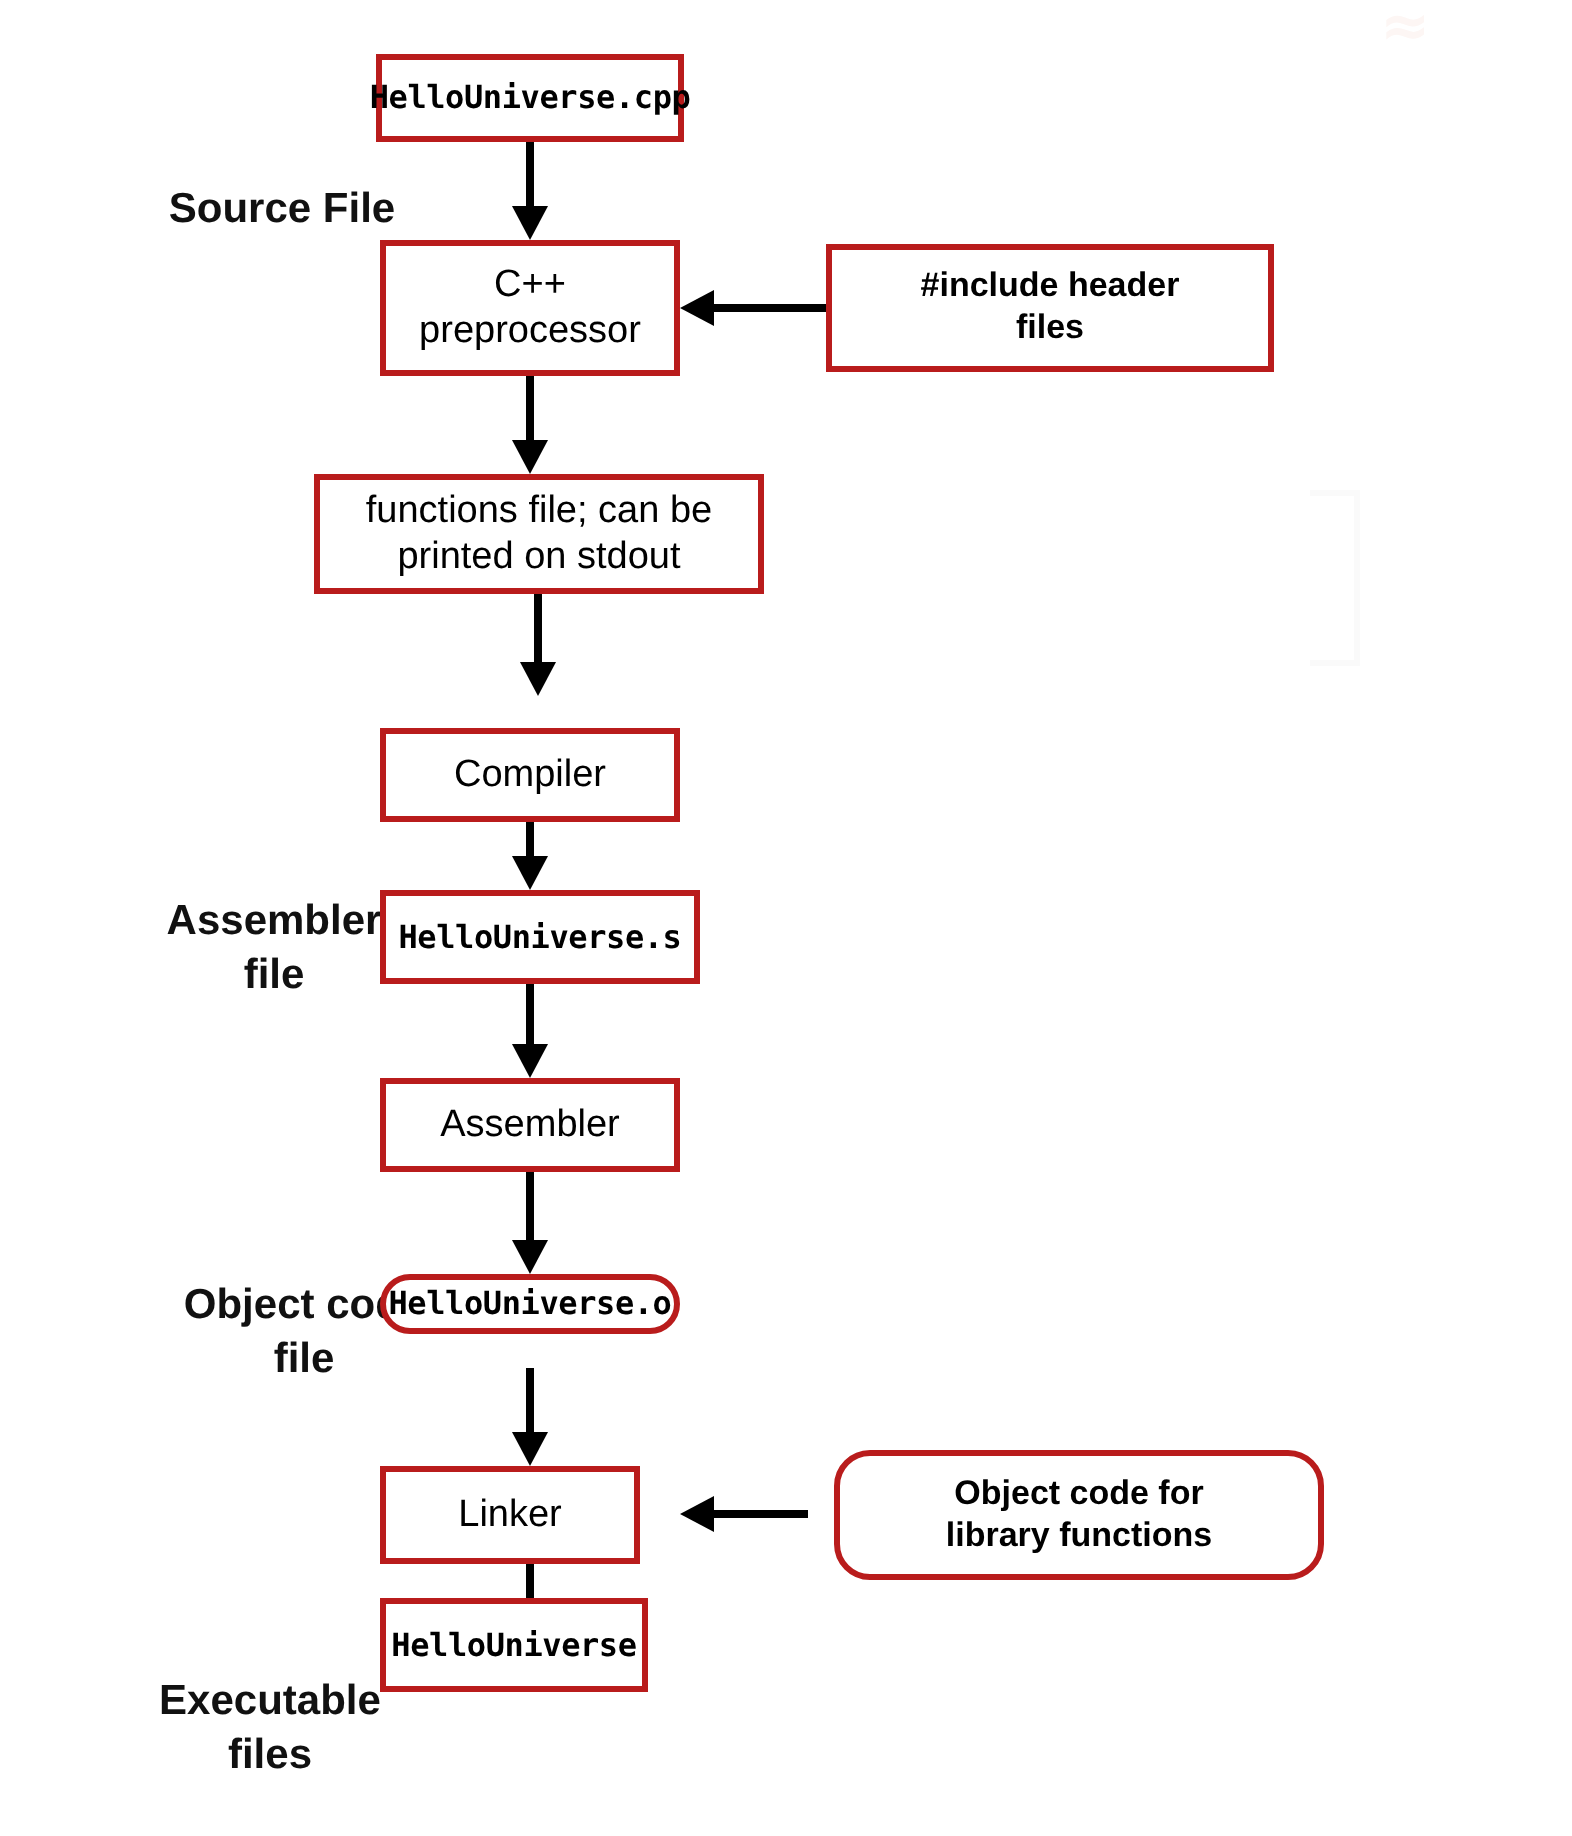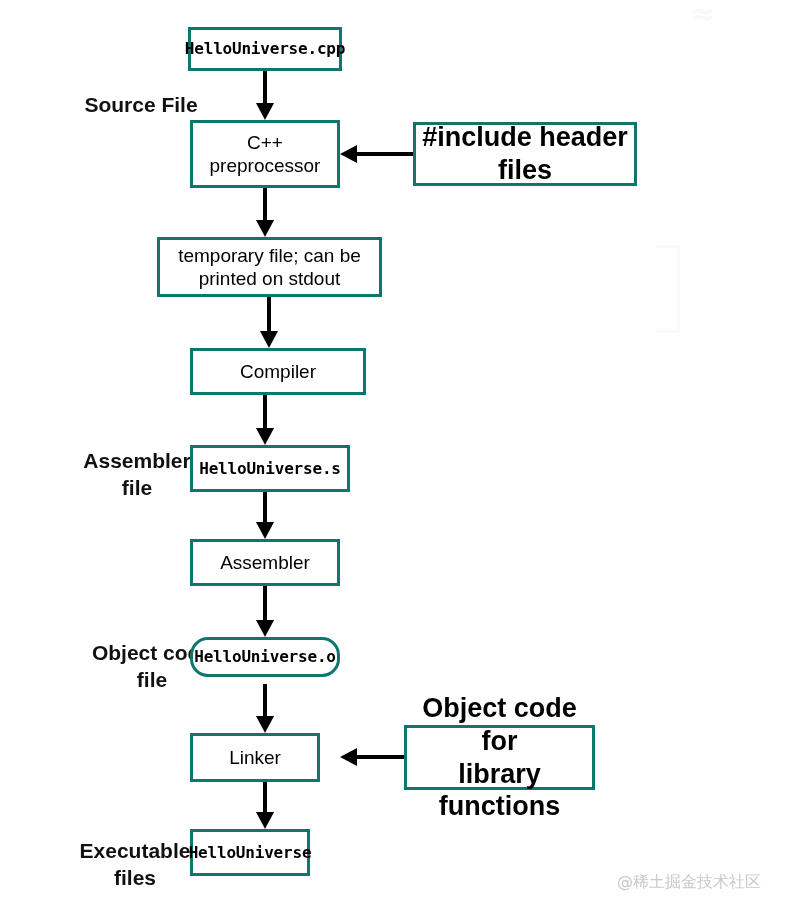--- a/index.html
+++ b/index.html
@@ -27,21 +27,21 @@
     top: 0;
     width: 786px;
     height: 918px;
     pointer-events: none;
   }
 
   
   .node {
     position: absolute;
     box-sizing: border-box;
-    border: 3px solid #0f766e;
+    border: 3px solid #b91c1c;
     background: #ffffff;
     display: flex;
     align-items: center;
     justify-content: center;
     text-align: center;
     color: #000000;
     line-height: 1.22;
   }
   .node.mono {
     font-family: "DejaVu Sans Mono", "Liberation Mono", monospace;
@@ -54,21 +54,21 @@
     font-size: 19px;
     font-weight: 400;
   }
   .node.note {
     font-family: "Liberation Sans", sans-serif;
     font-size: 19px;
     font-weight: 400;
   }
   .node.callout {
     font-family: "Liberation Sans", sans-serif;
-    font-size: 27px;
+    font-size: 17px;
     font-weight: 700;
     border-width: 3px;
   }
 
   
   .stage-label {
     position: absolute;
     font-family: "Liberation Sans", sans-serif;
     font-size: 21px;
     font-weight: 700;
@@ -164,46 +164,45 @@
 
   <div id="nodes">
       <div class="node mono" style="left: 188px; top: 27px; width: 154px; height: 44px;">
         <span style="white-space: pre-line;">HelloUniverse.cpp</span>
       </div>
       <div class="node proc" style="left: 190px; top: 120px; width: 150px; height: 68px;">
         <span style="white-space: pre-line;">C++
 preprocessor</span>
       </div>
       <div class="node note" style="left: 157px; top: 237px; width: 225px; height: 60px;">
-        <span style="white-space: pre-line;">temporary file; can be
+        <span style="white-space: pre-line;">functions file; can be
 printed on stdout</span>
       </div>
-      <div class="node proc" style="left: 190px; top: 348px; width: 176px; height: 47px;">
+      <div class="node proc" style="left: 190px; top: 364px; width: 150px; height: 47px;">
         <span style="white-space: pre-line;">Compiler</span>
       </div>
       <div class="node mono" style="left: 190px; top: 445px; width: 160px; height: 47px;">
         <span style="white-space: pre-line;">HelloUniverse.s</span>
       </div>
       <div class="node proc" style="left: 190px; top: 539px; width: 150px; height: 47px;">
         <span style="white-space: pre-line;">Assembler</span>
       </div>
-      <div class="node mono" style="left: 190px; top: 637px; width: 150px; height: 40px; border-radius: 18px;">
+      <div class="node mono" style="left: 190px; top: 637px; width: 150px; height: 30px; border-radius: 18px;">
         <span style="white-space: pre-line;">HelloUniverse.o</span>
       </div>
       <div class="node proc" style="left: 190px; top: 733px; width: 130px; height: 49px;">
         <span style="white-space: pre-line;">Linker</span>
       </div>
-      <div class="node mono" style="left: 190px; top: 829px; width: 120px; height: 47px;">
+      <div class="node mono" style="left: 190px; top: 799px; width: 134px; height: 47px;">
         <span style="white-space: pre-line;">HelloUniverse</span>
       </div>
       <div class="node callout" style="left: 413px; top: 122px; width: 224px; height: 64px;">
         <span style="white-space: pre-line;">#include header
 files</span>
       </div>
-      <div class="node callout" style="left: 404px; top: 725px; width: 191px; height: 65px;">
+      <div class="node callout" style="left: 417px; top: 725px; width: 245px; height: 65px; border-radius: 18px;">
         <span style="white-space: pre-line;">Object code for
 library functions</span>
       </div>
     </div>
 
-  <div class="watermark" style="left: 617px; top: 872px; color: rgb(201, 201, 201);">@稀土掘金技术社区</div>
 
 </div>
 
 </body></html>

